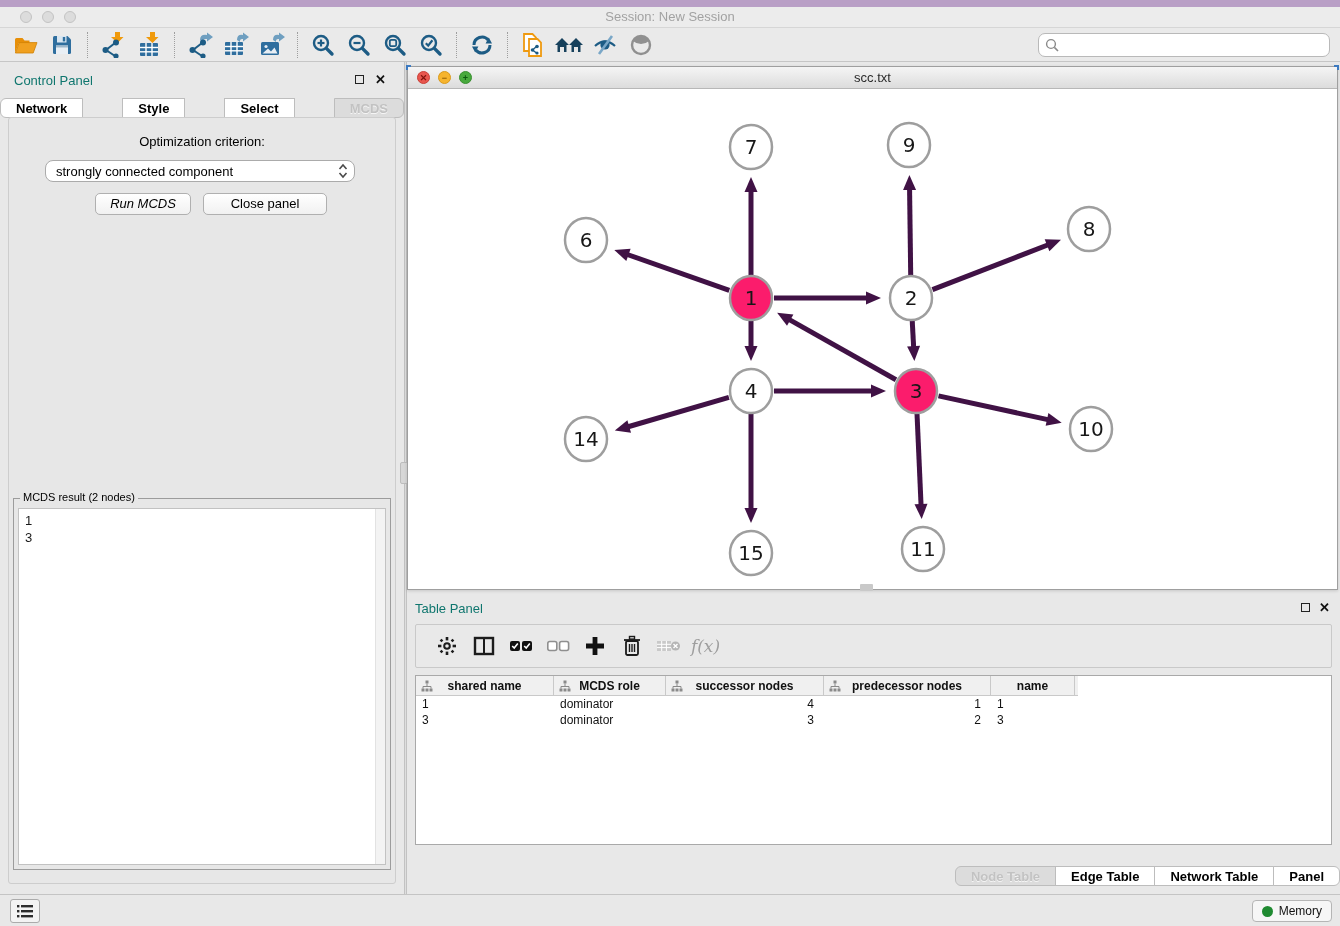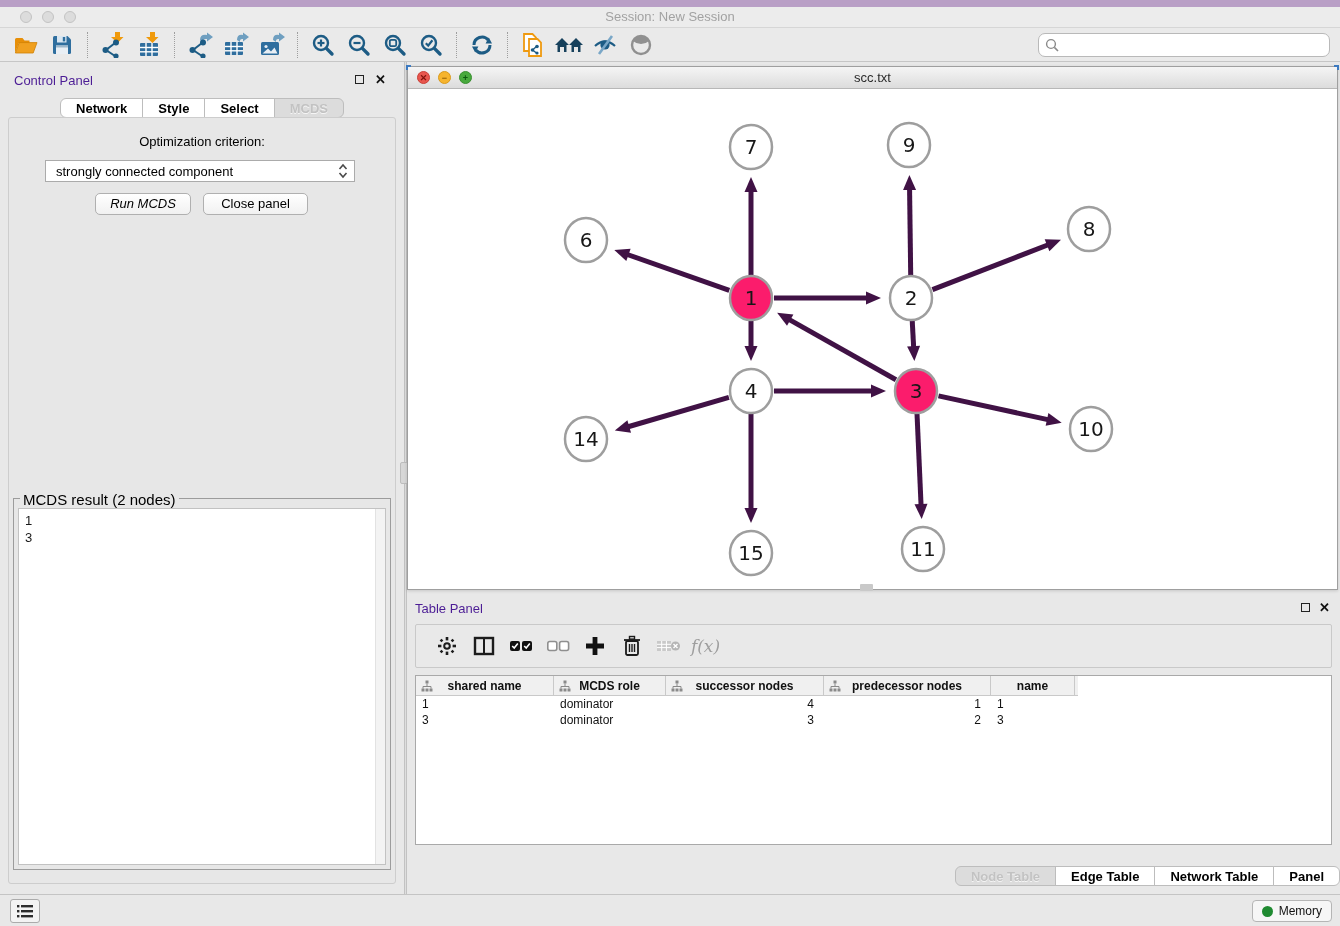--- a/index.html
+++ b/index.html
@@ -18,35 +18,35 @@
   
   .toolbar { left:0; top:28px; width:1340px; height:34px; background:#eaeaea; border-bottom:1px solid #c6c6c6; display:flex; align-items:center; padding-left:8px; }
   .tbtn { width:36px; height:30px; display:flex; align-items:center; justify-content:center; flex:0 0 auto; }
   .tsep { width:1px; height:26px; border-left:1px dotted #9e9e9e; margin:0 7px; flex:0 0 auto; }
   .searchwrap { position:absolute; right:10px; top:5px; width:292px; height:24px; }
   .searchwrap input { width:100%; height:100%; border:1px solid #b9b9b9; border-radius:7px; background:#fff; padding:0 8px 0 26px; font-size:13px; outline:none; }
   .searchwrap svg { position:absolute; left:7px; top:5px; }
 
   
   .control-panel { left:0; top:62px; width:404px; height:832px; background:#e8e8e8; }
-  .panel-title { font-size:13px; color:#4c1d95; }
+  .panel-title { font-size:13px; color:#0f766e; }
   .float-btn { width:9px; height:9px; border:1.5px solid #222; display:inline-block; }
   .close-btn { font-size:13px; font-weight:bold; color:#111; line-height:12px; }
-  .tabrow { display:flex; justify-content:center; }
+  .tabrow { display:flex; justify-content:space-between; }
   .tab { height:20px; line-height:19px; padding:0 15px; font-size:13px; font-weight:600; color:#000; background:#fff; border:1px solid #bdbdbd; margin-left:-1px; cursor:default; }
   .tab:first-child { border-radius:6px 0 0 6px; margin-left:0; }
   .tab:last-child { border-radius:0 6px 6px 0; }
   .tab.active { background:#dcdcdc; color:#c2c2c2; text-shadow:0 1px 0 #f5f5f5; }
   .cp-pane { left:8px; top:55px; width:388px; height:767px; background:#e7e7e7; border:1px solid #cdcdcd; border-radius:3px; }
   .opt-label { top:16px; width:100%; text-align:center; font-size:13px; color:#000; }
-  .dropdown { left:36px; top:42px; width:310px; height:22px; background:#fff; border:1px solid #ababab; border-radius:0; display:flex; align-items:center; padding:0 6px 0 10px; font-size:13px; color:#000; }
+  .dropdown { left:36px; top:42px; width:310px; height:22px; background:#fff; border:1px solid #ababab; border-radius:8px; display:flex; align-items:center; padding:0 6px 0 10px; font-size:13px; color:#000; }
   .dropdown .val { flex:1; }
   .btn { height:22px; background:linear-gradient(#ffffff,#f1f1f1); border:1px solid #b0b0b0; border-radius:5px; font-size:13px; color:#000; text-align:center; line-height:20px; }
   .groupbox { left:4px; top:380px; width:378px; height:372px; border:1px solid #9c9c9c; }
-  .legend { position:absolute; top:-8px; left:6px; background:#e7e7e7; padding:0 3px; font-size:15px; color:#000; }
+  .legend { position:absolute; top:-8px; left:6px; background:#e7e7e7; padding:0 3px; font-size:11px; color:#000; }
   .result-area { position:absolute; left:4px; top:9px; right:4px; bottom:4px; background:#fff; border:1px solid #c2c2c2; font-size:13px; color:#1a1a1a; padding:3px 0 0 6px; line-height:17px; }
   .result-scroll { position:absolute; right:0; top:0; bottom:0; width:10px; background:#f3f3f3; border-left:1px solid #e2e2e2; }
 
   
   .vsplit { left:404px; top:62px; width:3px; height:832px; background:#dedede; border-left:1px solid #c2c2c2; border-right:1px solid #c2c2c2; }
   .vsplit-handle { left:400px; top:462px; width:9px; height:22px; background:#d7d7d7; border:1px solid #bdbdbd; border-radius:2px; }
 
   
   .netwin { left:407px; top:66px; width:931px; height:524px; background:#fff; border:1px solid #9f9f9f; box-shadow:0 1px 3px rgba(0,0,0,.15); }
   .netwin-titlebar { position:absolute; left:0; top:0; width:100%; height:22px; background:linear-gradient(#f5f5f5,#dcdcdc); border-bottom:1px solid #b7b7b7; }
@@ -268,21 +268,21 @@
   <div class="abs cp-pane">
     <div class="abs opt-label">Optimization criterion:</div>
     <div class="abs dropdown">
       <span class="val">strongly connected component</span>
       <svg width="10" height="16" viewBox="0 0 10 16">
         <path d="M1.5 6 L5 2 L8.5 6" fill="none" stroke="#4a4a4a" stroke-width="1.6"></path>
         <path d="M1.5 10 L5 14 L8.5 10" fill="none" stroke="#4a4a4a" stroke-width="1.6"></path>
       </svg>
     </div>
     <div class="abs btn" style="left:86px; top:75px; width:96px;font-style:italic;">Run MCDS</div>
-    <div class="abs btn" style="left:194px; top:75px; width:105px;">Close panel</div>
+    <div class="abs btn" style="left:194px; top:75px; width:124px;">Close panel</div>
     <div class="abs groupbox">
       <span class="legend">MCDS result (2 nodes)</span>
       <div class="result-area" id="mcds-result-text">
           <div>1</div>
           <div>3</div>
         </div>
       <div class="result-scroll" style="top:10px; bottom:5px; right:5px;"></div>
     </div>
   </div>
 </div>

